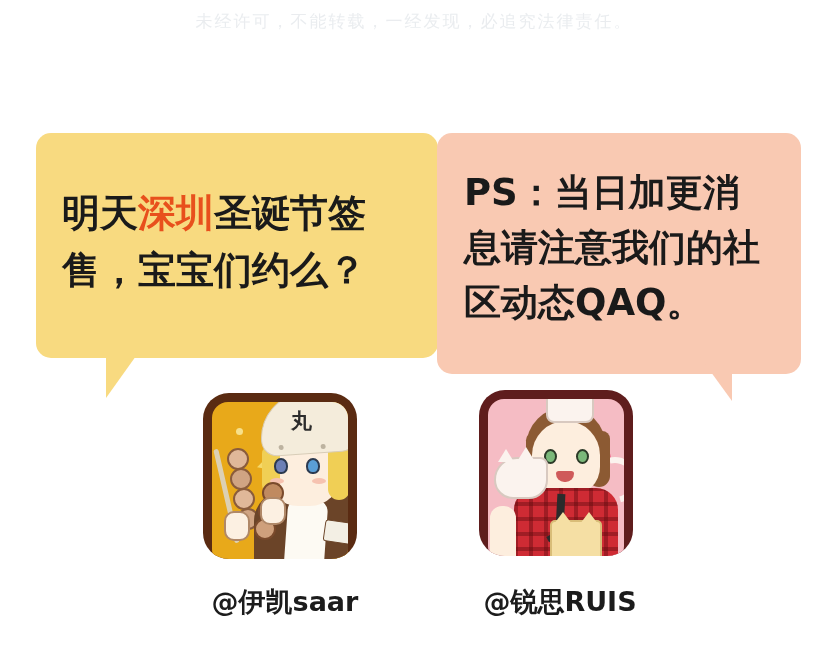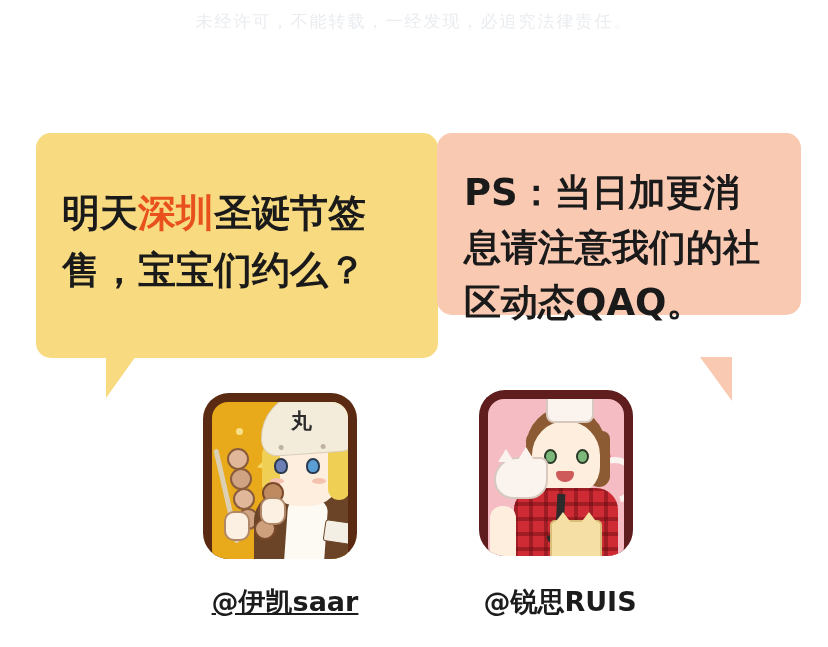--- a/index.html
+++ b/index.html
@@ -74,21 +74,21 @@
     border-left: 0 solid transparent;
     border-right: 30px solid transparent;
     border-top: 42px solid #f8da80;
   }
 
   
   #bubble-right {
     left: 437px;
     top: 133px;
     width: 364px;
-    height: 182px;
+    height: 241px;
     background: #f9c9b2;
   }
   #bubble-right-text {
     top: 32px;
     padding: 0 27px;
     font-size: 37px;
     line-height: 55px;
     letter-spacing: 0px;
   }
   #tail-right {
@@ -364,21 +364,21 @@
   
   .username {
     position: absolute;
     text-align: center;
     font-family: "DejaVu Sans", "Liberation Sans", sans-serif;
     font-size: 27px;
     font-weight: 600;
     color: #1c1c1c;
     white-space: nowrap;
   }
-  #username-left  { left: 180px; top: 584px; width: 210px; text-decoration: underline; }
+  #username-left  { left: 180px; top: 584px; width: 210px; }
   #username-right { left: 455px; top: 584px; width: 210px; }
 </style>
 </head>
 <body>
 
 <div id="watermark">未经许可，不能转载，一经发现，必追究法律责任。</div>
 
 <div class="bubble" id="bubble-left">
   <div class="bubble-text" id="bubble-left-text"><span>明天</span><span class="hl-orange">深圳</span><span>圣诞节签售，宝宝们约么？</span></div>
 </div>

